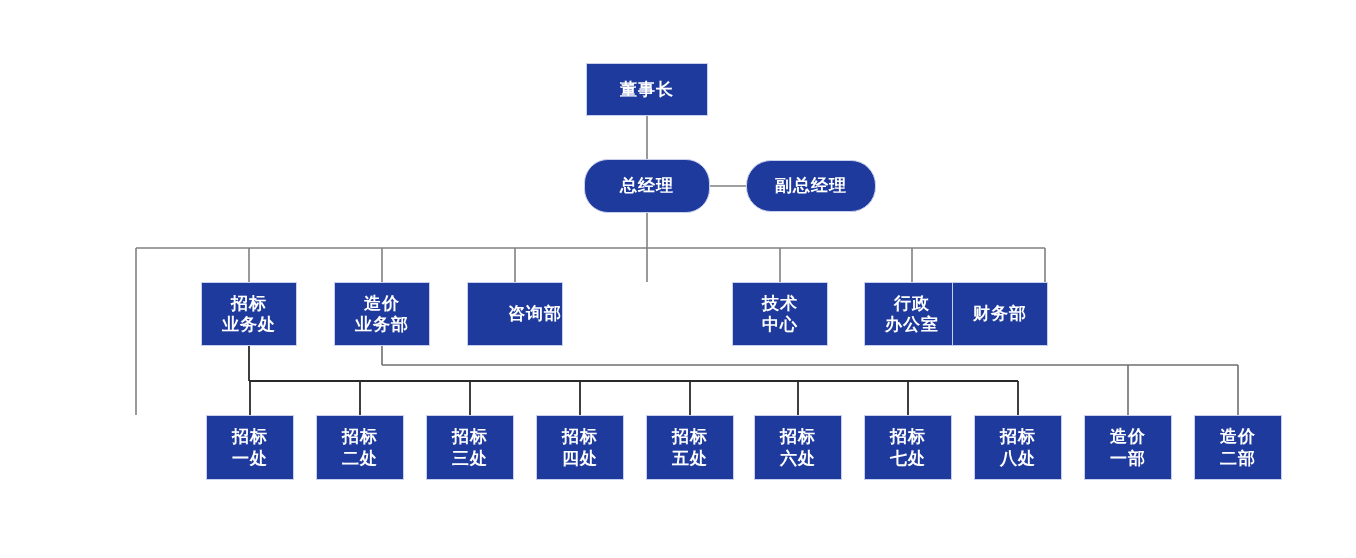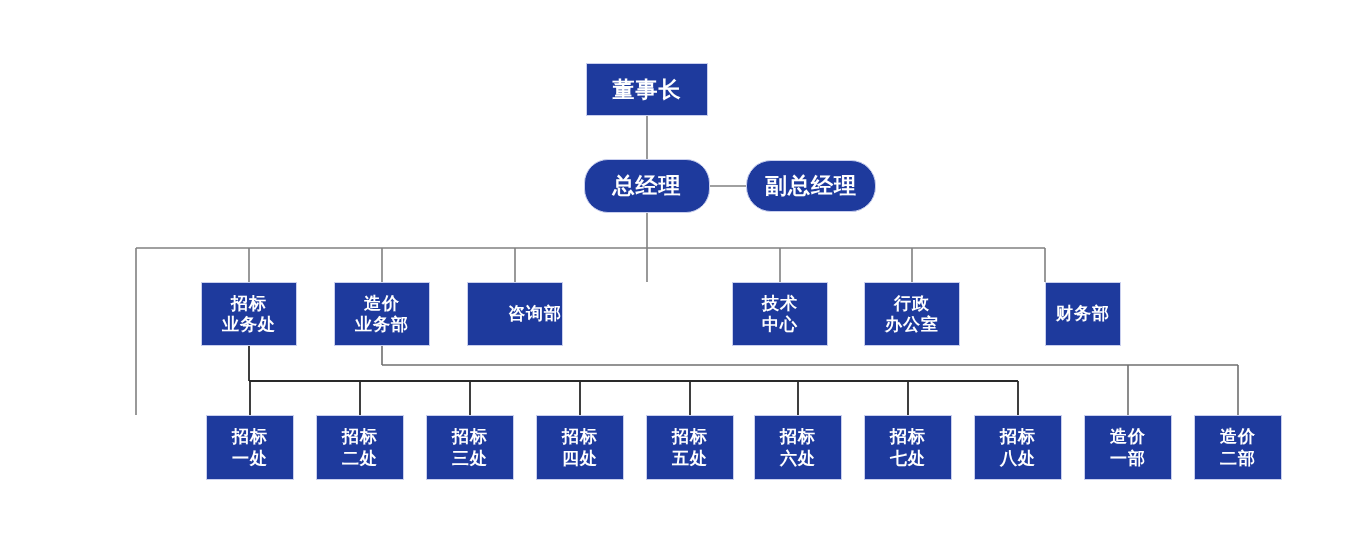--- a/index.html
+++ b/index.html
@@ -24,34 +24,34 @@
     color: #ffffff;
     font-weight: bold;
     display: flex;
     align-items: center;
     justify-content: center;
     text-align: center;
     white-space: pre-line;
     line-height: 1.25;
     letter-spacing: 1px;
   }
-  .lv12 { font-size: 22px; }
+  .lv12 { font-size: 17px; }
   .lv34 { font-size: 17px; }
   
   .n-chairman { left: 586px; top: 63px;  width: 122px; height: 53px; }
   .n-gm       { left: 584px; top: 159px; width: 126px; height: 54px; border-radius: 24px; }
   .n-dgm      { left: 746px; top: 160px; width: 130px; height: 52px; border-radius: 25px; }
   
   .n-l3-0 { left: 201px; top: 282px; width: 96px; height: 64px; }
   .n-l3-1 { left: 334px; top: 282px; width: 96px; height: 64px; }
   .n-l3-2 { left: 467px; top: 282px; width: 96px; height: 64px; padding-left: 40px; }
   .n-l3-3 { left: 599px; top: 282px; width: 96px; height: 64px; }
   .n-l3-4 { left: 732px; top: 282px; width: 96px; height: 64px; }
   .n-l3-5 { left: 864px; top: 282px; width: 96px; height: 64px; }
-  .n-l3-6 { left: 1045px; top: 282px; width: 76px; height: 64px; }
+  .n-l3-6 { left: 952px; top: 282px; width: 96px; height: 64px; }
   
   .n-l4-0  { left: 92px;   top: 415px; width: 88px; height: 65px; }
   .n-l4-1  { left: 206px;  top: 415px; width: 88px; height: 65px; }
   .n-l4-2  { left: 316px;  top: 415px; width: 88px; height: 65px; }
   .n-l4-3  { left: 426px;  top: 415px; width: 88px; height: 65px; }
   .n-l4-4  { left: 536px;  top: 415px; width: 88px; height: 65px; }
   .n-l4-5  { left: 646px;  top: 415px; width: 88px; height: 65px; }
   .n-l4-6  { left: 754px;  top: 415px; width: 88px; height: 65px; }
   .n-l4-7  { left: 864px;  top: 415px; width: 88px; height: 65px; }
   .n-l4-8  { left: 974px;  top: 415px; width: 88px; height: 65px; }

